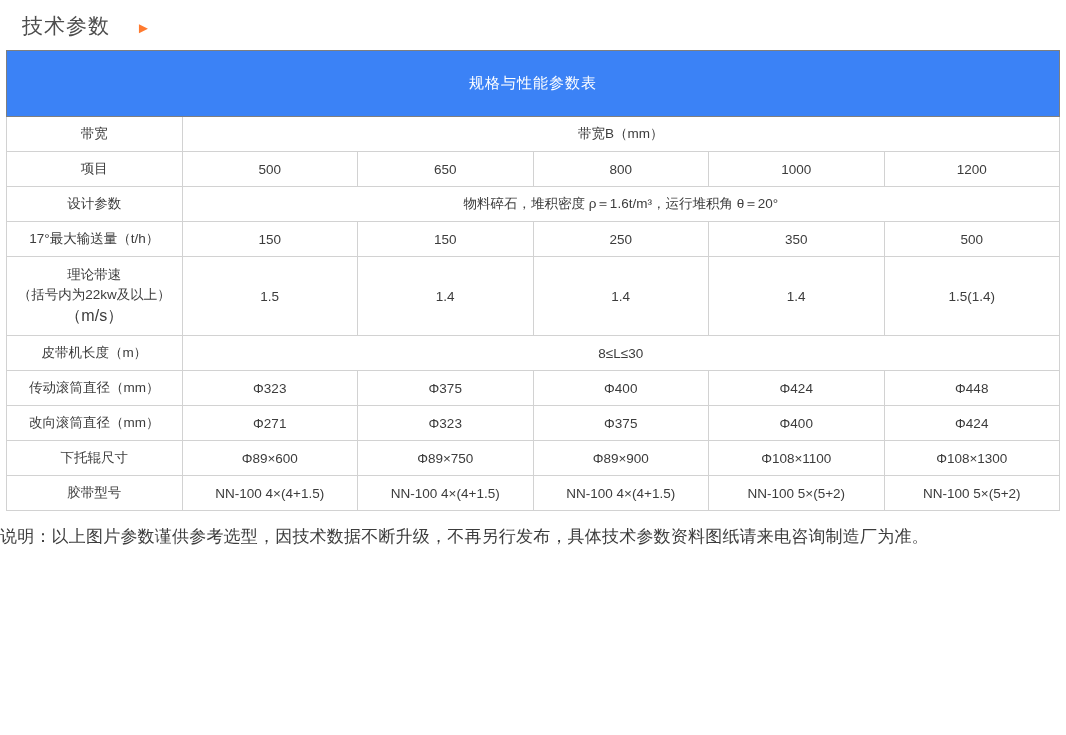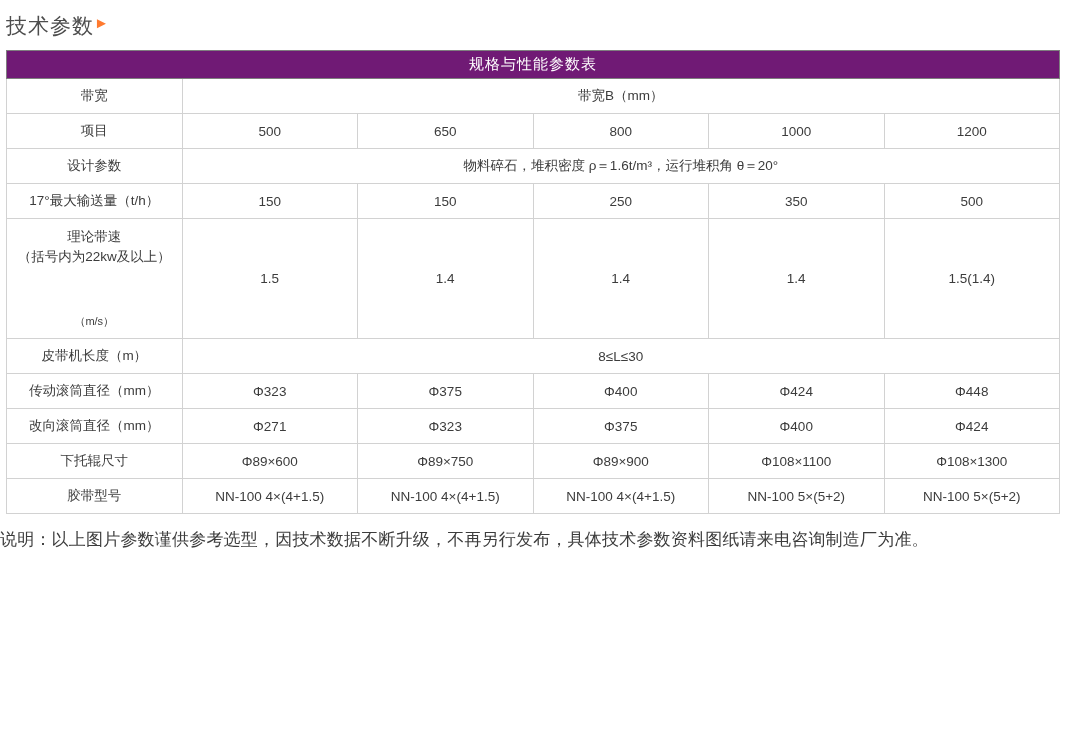--- a/index.html
+++ b/index.html
@@ -16,22 +16,23 @@
   }
   .page {
     width: 1066px;
     box-sizing: border-box;
     padding: 0;
     position: relative;
   }
   
   .heading {
     display: flex;
-    gap: 0;
-    padding: 12px 0 10px 6px;
+    align-items: center;
+    gap: 26px;
+    padding: 12px 0 10px 22px;
     font-size: 21px;
     color: #4a4a4a;
     letter-spacing: 1px;
   }
   .heading .title {
     font-size: 21px;
     color: #4d4d4d;
   }
   .heading .arrow {
     color: #ff7a2f;
@@ -49,45 +50,44 @@
   }
   table.spec td, table.spec th {
     border: 1px solid #d2d2d2;
     text-align: center;
     vertical-align: middle;
     padding: 8px 4px;
     color: #3c3c3c;
     font-weight: normal;
   }
   table.spec thead th.caption {
-    background: #701a75;
+    background: #3b82f6;
     color: #ffffff;
     font-size: 15px;
     letter-spacing: 1px;
-    padding: 4px 4px;
+    padding: 23px 4px;
     border: 1px solid #7f7f7f;
   }
   td.label {
     width: 262px;
     padding: 9px 6px;
     font-size: 13.5px;
   }
   td.val {
     font-size: 13.5px;
   }
   .row-tall td {
     padding-top: 12px;
     padding-bottom: 12px;
   }
   .multi {
     line-height: 1.45;
   }
   .small {
-    font-size: 11px;
-    margin-top: 48px;
+    font-size: 16px;
   }
   
   .note {
     padding: 14px 8px 0 0;
     font-size: 17px;
     color: #3c3c3c;
     letter-spacing: 0.2px;
   }
 </style>
 </head>

